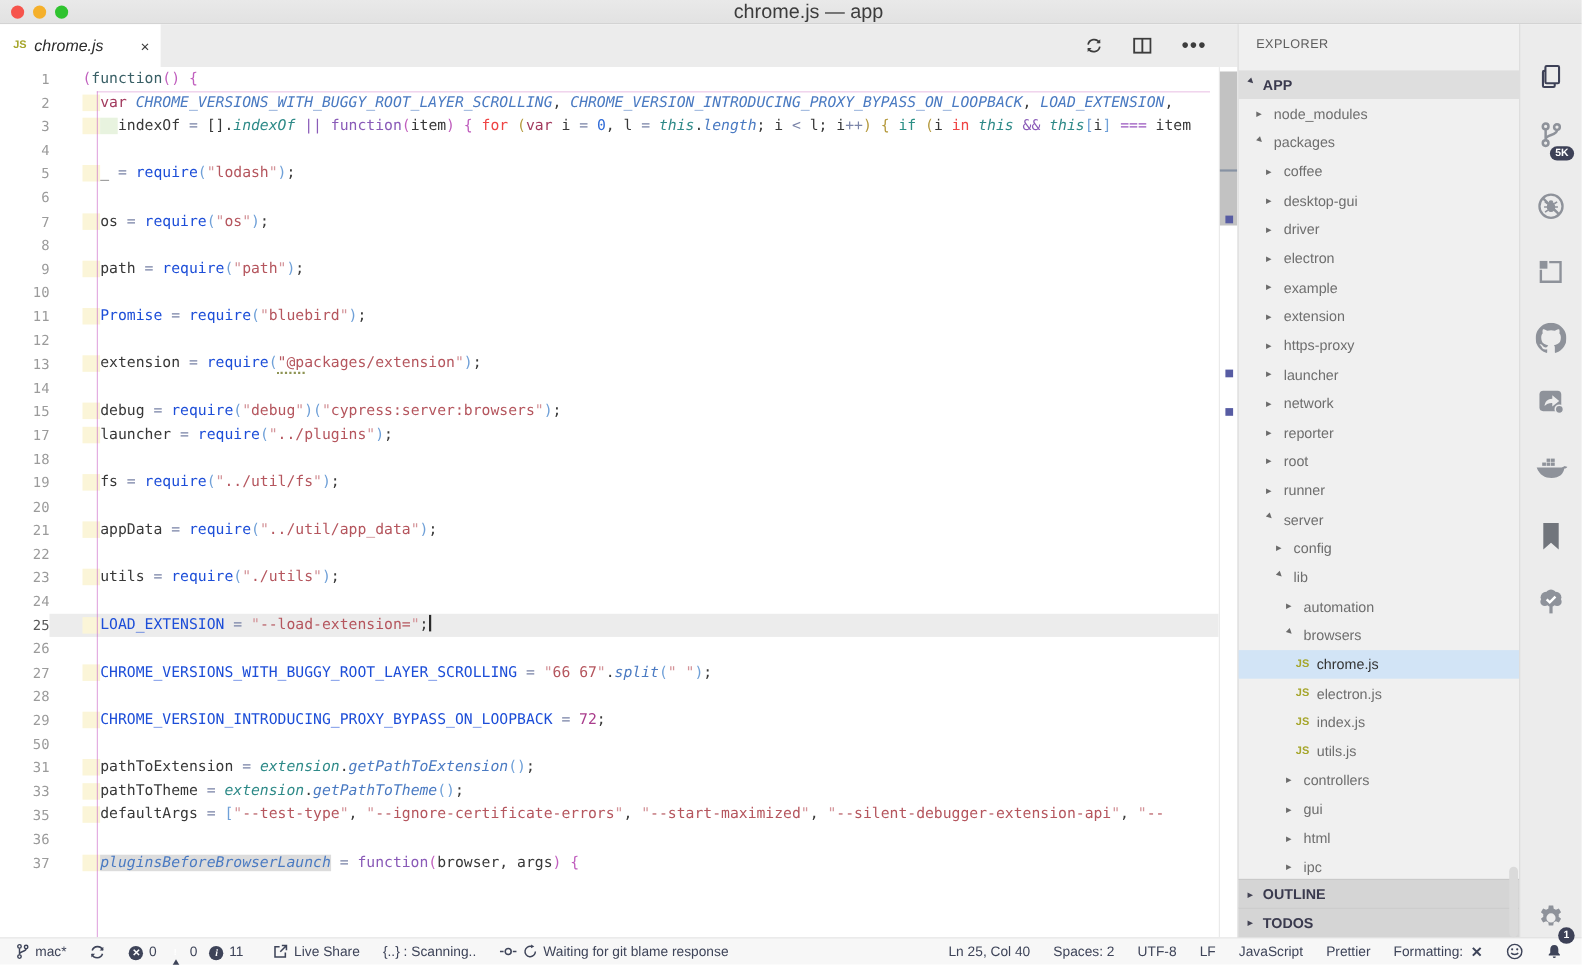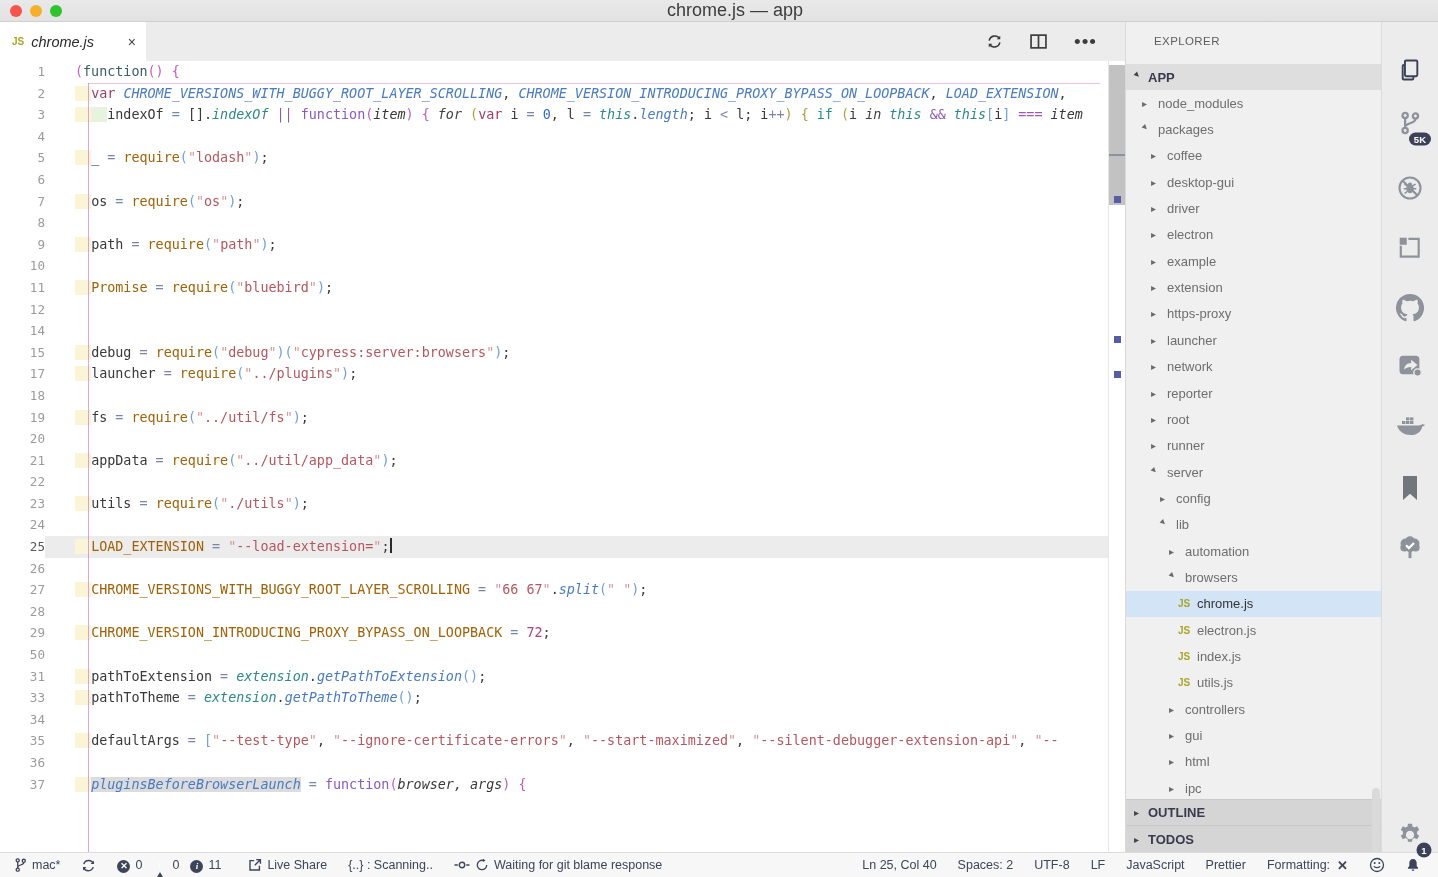--- a/index.html
+++ b/index.html
@@ -29,43 +29,43 @@
   .editor { position:absolute; top:39px; left:0; right:0; bottom:0; overflow:hidden; background:#fff; }
   #lines { position:absolute; top:0; left:0; right:17px; bottom:0; overflow:hidden; }
   .line { display:flex; height:21.6px; font-family:"DejaVu Sans Mono", monospace; font-size:13.4px; line-height:21.6px; white-space:pre; }
   .ln { width:45px; text-align:right; color:#9b9b9b; font-size:12.6px; flex:none; }
   .lc { flex:1; padding-left:30px; position:relative; overflow:hidden; }
   .cur .lc { background:#ececec; }
   .cur .ln { color:#585858; }
   .cursor { display:inline-block; width:1.5px; height:15px; background:#2a2a2a; vertical-align:-2px; margin-left:1px; }
 
   .pm{color:#c05fbe} .pb{color:#6fa0d8} .py{color:#b59a3e}
-  .kw{color:#a23b5e} .kwp{color:#8a5bb8} .kwi{color:#404040;font-style:italic} .kwt{color:#2a8f85}
+  .kw{color:#a23b5e} .kwp{color:#8a5bb8} .kwi{color:#ef4444;} .kwt{color:#2a8f85}
   .fn{color:#3a6066}
-  .id{color:#383838} .pi{color:#383838;font-style:italic}
-  .idb{color:#a16207} .cb{color:#4a7ac2;font-style:italic} .mi{color:#4a7ac2;font-style:italic}
+  .id{color:#383838} .pi{color:#383838;}
+  .idb{color:#1d4ed8} .cb{color:#4a7ac2;font-style:italic} .mi{color:#4a7ac2;font-style:italic}
   .ti{color:#2e8a88;font-style:italic}
   .op{color:#7a84a8} .eq{color:#9b59c0}
   .num{color:#2f6bd8} .numm{color:#aa3d8c}
   .str{color:#b5565e} .sq{color:#d49499} .stru{color:#b5565e;border-bottom:2px dotted #8e9454}
   .pun{color:#3a3a3a} .t{color:#383838}
   .hlid{color:#4a7ac2;font-style:italic;background:#dcdcdc}
   .ind1{background:#fbf5d8} .ind2{background:#e8f3df}
 
   .guide-v { position:absolute; left:88px; top:21.6px; bottom:0; width:1px; background:rgba(199,91,196,.55); z-index:3; }
   .guide-h { position:absolute; left:88px; top:21.6px; width:1012px; height:1px; background:rgba(214,137,206,.5); z-index:3; }
 
   .sbstrip { position:absolute; top:0; right:0; width:17px; bottom:0; background:#fff; border-left:1px solid #e8e8e8; }
   .sbthumb { position:absolute; top:4px; left:0; right:0; height:140px; background:#c2c2c2; }
   .sbline  { position:absolute; top:93px; left:0; right:0; height:2px; background:#8792a3; }
   .sbdec   { position:absolute; right:4px; width:7px; height:7px; background:#575ca3; }
 
   
   .sidebar { width:256px; background:#f0f0f0; border-left:1px solid #d9d9d9; position:relative; font-size:13px; color:#6e6e6e; }
-  .sb-title { position:absolute; top:13px; left:28px; font-size:11.5px; letter-spacing:.4px; color:#5e5e5e; }
+  .sb-title { position:absolute; top:13px; left:16px; font-size:11.5px; letter-spacing:.4px; color:#5e5e5e; }
   .sb-section { position:absolute; left:0; right:0; height:26px; display:flex; align-items:center; cursor:pointer; }
   .sb-section .tw { width:14px; margin-left:8px; font-size:10px; color:#424253; }
   .sb-section .lbl { font-weight:bold; font-size:13px; color:#3a3a4e; }
   .sec-app { top:42px; background:#dedede; }
   .sec-outline { top:777px; background:#d5d5d5; border-top:1px solid #c9c9c9; }
   .sec-todos { top:803px; background:#d5d5d5; border-top:1px solid #c9c9c9; height:27px; }
   .tw.exp { transform:rotate(45deg); display:inline-block; }
   #tree { position:absolute; top:68px; left:0; right:0; }
   .trow { position:absolute; left:0; right:0; height:26.35px; display:flex; align-items:center; cursor:pointer; }
   .trow .tw { font-size:10px; color:#6b6b6b; width:13px; flex:none; }
@@ -142,39 +142,39 @@
           <div class="line"><span class="ln">3</span><span class="lc"><span class="ind1">  </span><span class="ind2">  </span><span class="id">indexOf</span><span class="op"> = </span><span class="id">[]</span><span class="pun">.</span><span class="ti">indexOf</span><span class="t"> </span><span class="kwp">|| </span><span class="kwp">function</span><span class="pm">(</span><span class="pi">item</span><span class="pm">) </span><span class="pm">{ </span><span class="kwi">for</span><span class="t"> </span><span class="py">(</span><span class="kw">var</span><span class="t"> </span><span class="id">i</span><span class="op"> = </span><span class="num">0</span><span class="pun">, </span><span class="id">l</span><span class="op"> = </span><span class="ti">this</span><span class="pun">.</span><span class="mi">length</span><span class="pun">; </span><span class="id">i</span><span class="op"> &lt; </span><span class="id">l</span><span class="pun">; </span><span class="id">i</span><span class="op">++</span><span class="py">) </span><span class="py">{ </span><span class="kwt">if</span><span class="t"> </span><span class="py">(</span><span class="id">i</span><span class="t"> </span><span class="kwi">in</span><span class="t"> </span><span class="ti">this</span><span class="t"> </span><span class="kwp">&amp;&amp;</span><span class="t"> </span><span class="ti">this</span><span class="pb">[</span><span class="id">i</span><span class="pb">]</span><span class="t"> </span><span class="eq">===</span><span class="t"> </span><span class="pi">item</span></span></div>
           <div class="line"><span class="ln">4</span><span class="lc"></span></div>
           <div class="line"><span class="ln">5</span><span class="lc"><span class="ind1">  </span><span class="id">_</span><span class="op"> = </span><span class="idb">require</span><span class="pb">(</span><span class="sq">"</span><span class="str">lodash</span><span class="sq">"</span><span class="pb">)</span><span class="pun">;</span></span></div>
           <div class="line"><span class="ln">6</span><span class="lc"></span></div>
           <div class="line"><span class="ln">7</span><span class="lc"><span class="ind1">  </span><span class="id">os</span><span class="op"> = </span><span class="idb">require</span><span class="pb">(</span><span class="sq">"</span><span class="str">os</span><span class="sq">"</span><span class="pb">)</span><span class="pun">;</span></span></div>
           <div class="line"><span class="ln">8</span><span class="lc"></span></div>
           <div class="line"><span class="ln">9</span><span class="lc"><span class="ind1">  </span><span class="id">path</span><span class="op"> = </span><span class="idb">require</span><span class="pb">(</span><span class="sq">"</span><span class="str">path</span><span class="sq">"</span><span class="pb">)</span><span class="pun">;</span></span></div>
           <div class="line"><span class="ln">10</span><span class="lc"></span></div>
           <div class="line"><span class="ln">11</span><span class="lc"><span class="ind1">  </span><span class="idb">Promise</span><span class="op"> = </span><span class="idb">require</span><span class="pb">(</span><span class="sq">"</span><span class="str">bluebird</span><span class="sq">"</span><span class="pb">)</span><span class="pun">;</span></span></div>
           <div class="line"><span class="ln">12</span><span class="lc"></span></div>
+          <div class="line"><span class="ln">13</span><span class="lc"><span class="ind1">  </span><span class="id">extension</span><span class="op"> = </span><span class="idb">require</span><span class="pb">(</span><span class="stru">"@p</span><span class="str">ackages/extension</span><span class="sq">"</span><span class="pb">)</span><span class="pun">;</span></span></div>
           <div class="line"><span class="ln">14</span><span class="lc"></span></div>
           <div class="line"><span class="ln">15</span><span class="lc"><span class="ind1">  </span><span class="id">debug</span><span class="op"> = </span><span class="idb">require</span><span class="pb">(</span><span class="sq">"</span><span class="str">debug</span><span class="sq">"</span><span class="pb">)(</span><span class="sq">"</span><span class="str">cypress:server:browsers</span><span class="sq">"</span><span class="pb">)</span><span class="pun">;</span></span></div>
           <div class="line"><span class="ln">17</span><span class="lc"><span class="ind1">  </span><span class="id">launcher</span><span class="op"> = </span><span class="idb">require</span><span class="pb">(</span><span class="sq">"</span><span class="str">../plugins</span><span class="sq">"</span><span class="pb">)</span><span class="pun">;</span></span></div>
           <div class="line"><span class="ln">18</span><span class="lc"></span></div>
           <div class="line"><span class="ln">19</span><span class="lc"><span class="ind1">  </span><span class="id">fs</span><span class="op"> = </span><span class="idb">require</span><span class="pb">(</span><span class="sq">"</span><span class="str">../util/fs</span><span class="sq">"</span><span class="pb">)</span><span class="pun">;</span></span></div>
           <div class="line"><span class="ln">20</span><span class="lc"></span></div>
           <div class="line"><span class="ln">21</span><span class="lc"><span class="ind1">  </span><span class="id">appData</span><span class="op"> = </span><span class="idb">require</span><span class="pb">(</span><span class="sq">"</span><span class="str">../util/app_data</span><span class="sq">"</span><span class="pb">)</span><span class="pun">;</span></span></div>
           <div class="line"><span class="ln">22</span><span class="lc"></span></div>
           <div class="line"><span class="ln">23</span><span class="lc"><span class="ind1">  </span><span class="id">utils</span><span class="op"> = </span><span class="idb">require</span><span class="pb">(</span><span class="sq">"</span><span class="str">./utils</span><span class="sq">"</span><span class="pb">)</span><span class="pun">;</span></span></div>
           <div class="line"><span class="ln">24</span><span class="lc"></span></div>
           <div class="line cur"><span class="ln">25</span><span class="lc"><span class="ind1">  </span><span class="idb">LOAD_EXTENSION</span><span class="op"> = </span><span class="sq">"</span><span class="str">--load-extension=</span><span class="sq">"</span><span class="pun">;</span><span class="cursor"></span></span></div>
           <div class="line"><span class="ln">26</span><span class="lc"></span></div>
           <div class="line"><span class="ln">27</span><span class="lc"><span class="ind1">  </span><span class="idb">CHROME_VERSIONS_WITH_BUGGY_ROOT_LAYER_SCROLLING</span><span class="op"> = </span><span class="sq">"</span><span class="str">66 67</span><span class="sq">"</span><span class="pun">.</span><span class="mi">split</span><span class="pb">(</span><span class="sq">"</span><span class="str"> </span><span class="sq">"</span><span class="pb">)</span><span class="pun">;</span></span></div>
           <div class="line"><span class="ln">28</span><span class="lc"></span></div>
           <div class="line"><span class="ln">29</span><span class="lc"><span class="ind1">  </span><span class="idb">CHROME_VERSION_INTRODUCING_PROXY_BYPASS_ON_LOOPBACK</span><span class="op"> = </span><span class="numm">72</span><span class="pun">;</span></span></div>
           <div class="line"><span class="ln">50</span><span class="lc"></span></div>
           <div class="line"><span class="ln">31</span><span class="lc"><span class="ind1">  </span><span class="id">pathToExtension</span><span class="op"> = </span><span class="ti">extension</span><span class="pun">.</span><span class="mi">getPathToExtension</span><span class="pb">()</span><span class="pun">;</span></span></div>
           <div class="line"><span class="ln">33</span><span class="lc"><span class="ind1">  </span><span class="id">pathToTheme</span><span class="op"> = </span><span class="ti">extension</span><span class="pun">.</span><span class="mi">getPathToTheme</span><span class="pb">()</span><span class="pun">;</span></span></div>
-          <div class="line"><span class="ln">34</span><span class="lc"></span></div>
           <div class="line"><span class="ln">35</span><span class="lc"><span class="ind1">  </span><span class="id">defaultArgs</span><span class="op"> = </span><span class="pb">[</span><span class="sq">"</span><span class="str">--test-type</span><span class="sq">"</span><span class="pun">, </span><span class="sq">"</span><span class="str">--ignore-certificate-errors</span><span class="sq">"</span><span class="pun">, </span><span class="sq">"</span><span class="str">--start-maximized</span><span class="sq">"</span><span class="pun">, </span><span class="sq">"</span><span class="str">--silent-debugger-extension-api</span><span class="sq">"</span><span class="pun">, </span><span class="sq">"</span><span class="str">--</span></span></div>
           <div class="line"><span class="ln">36</span><span class="lc"></span></div>
           <div class="line"><span class="ln">37</span><span class="lc"><span class="ind1">  </span><span class="hlid">pluginsBeforeBrowserLaunch</span><span class="op"> = </span><span class="kwp">function</span><span class="pm">(</span><span class="pi">browser, args</span><span class="pm">) </span><span class="pm">{</span></span></div>
         </div>
       <div class="sbstrip">
         <div class="sbthumb"></div>
         <div class="sbline"></div>
         <div class="sbdec" style="top:135px"></div>
         <div class="sbdec" style="top:275px"></div>
         <div class="sbdec" style="top:310px"></div>

